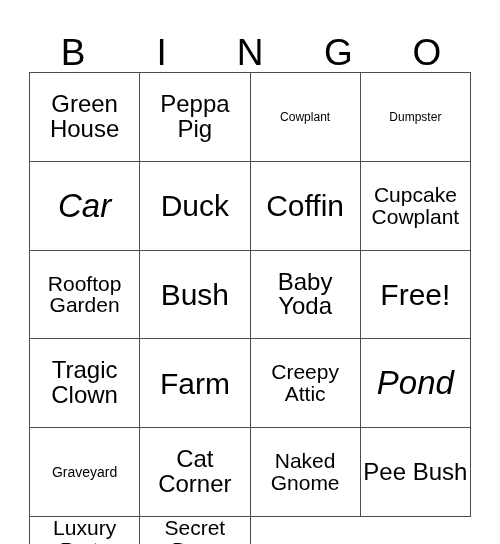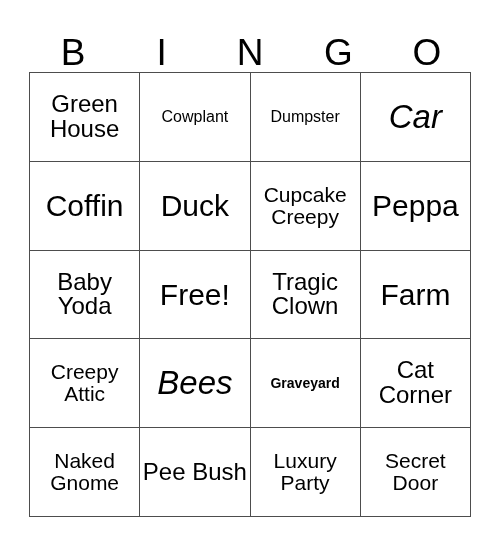--- a/index.html
+++ b/index.html
@@ -67,78 +67,84 @@
     width: 100%;
     word-break: break-word;
     hyphens: none;
   }
 
   
   .s-xl  { font-size: 33px; font-style: italic; }
   .s-lg  { font-size: 30px; }
   .s-md  { font-size: 24px; }
   .s-sm  { font-size: 21px; }
-  .s-xs  { font-size: 16px; }
-  .s-xxs { font-size: 14px; font-weight: bold; }
+  .s-xs  { font-size: 12px; }
+  .s-xxs { font-size: 14px; }
 </style>
 </head>
 <body>
 
 <div id="bingo-card">
 
   <div id="bingo-header">
     <div class="header-letter">B</div>
     <div class="header-letter">I</div>
     <div class="header-letter">N</div>
     <div class="header-letter">G</div>
     <div class="header-letter">O</div>
   </div>
 
   <div id="bingo-grid">
       <div class="bingo-cell">
         <span class="cell-text s-md">Green House</span>
       </div>
       <div class="bingo-cell">
+        <span class="cell-text s-md">Peppa Pig</span>
+      </div>
+      <div class="bingo-cell">
         <span class="cell-text s-xs">Cowplant</span>
       </div>
       <div class="bingo-cell">
         <span class="cell-text s-xs">Dumpster</span>
       </div>
       <div class="bingo-cell">
         <span class="cell-text s-xl">Car</span>
       </div>
       <div class="bingo-cell">
+        <span class="cell-text s-lg">Duck</span>
+      </div>
+      <div class="bingo-cell">
         <span class="cell-text s-lg">Coffin</span>
       </div>
       <div class="bingo-cell">
-        <span class="cell-text s-lg">Duck</span>
+        <span class="cell-text s-sm">Cupcake Cowplant</span>
       </div>
       <div class="bingo-cell">
-        <span class="cell-text s-sm">Cupcake Creepy</span>
+        <span class="cell-text s-sm">Rooftop Garden</span>
       </div>
       <div class="bingo-cell">
-        <span class="cell-text s-lg">Peppa</span>
+        <span class="cell-text s-lg">Bush</span>
       </div>
       <div class="bingo-cell">
         <span class="cell-text s-md">Baby Yoda</span>
       </div>
       <div class="bingo-cell">
         <span class="cell-text s-lg">Free!</span>
       </div>
       <div class="bingo-cell">
         <span class="cell-text s-md">Tragic Clown</span>
       </div>
       <div class="bingo-cell">
         <span class="cell-text s-lg">Farm</span>
       </div>
       <div class="bingo-cell">
         <span class="cell-text s-sm">Creepy Attic</span>
       </div>
       <div class="bingo-cell">
-        <span class="cell-text s-xl">Bees</span>
+        <span class="cell-text s-xl">Pond</span>
       </div>
       <div class="bingo-cell">
         <span class="cell-text s-xxs">Graveyard</span>
       </div>
       <div class="bingo-cell">
         <span class="cell-text s-md">Cat Corner</span>
       </div>
       <div class="bingo-cell">
         <span class="cell-text s-sm">Naked Gnome</span>
       </div>

